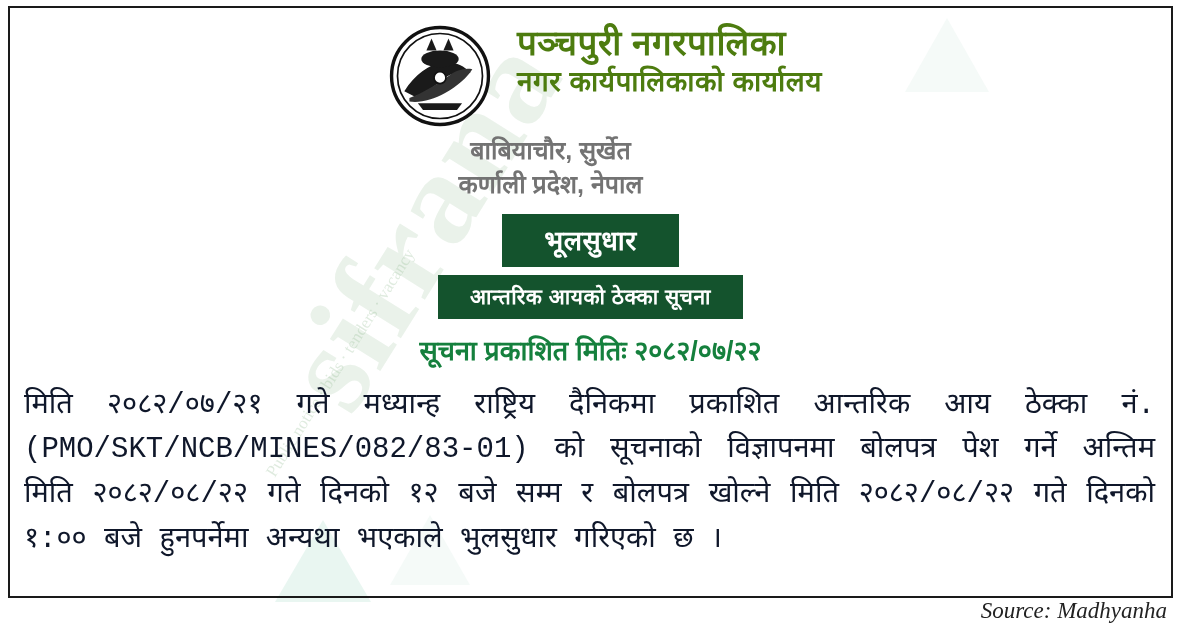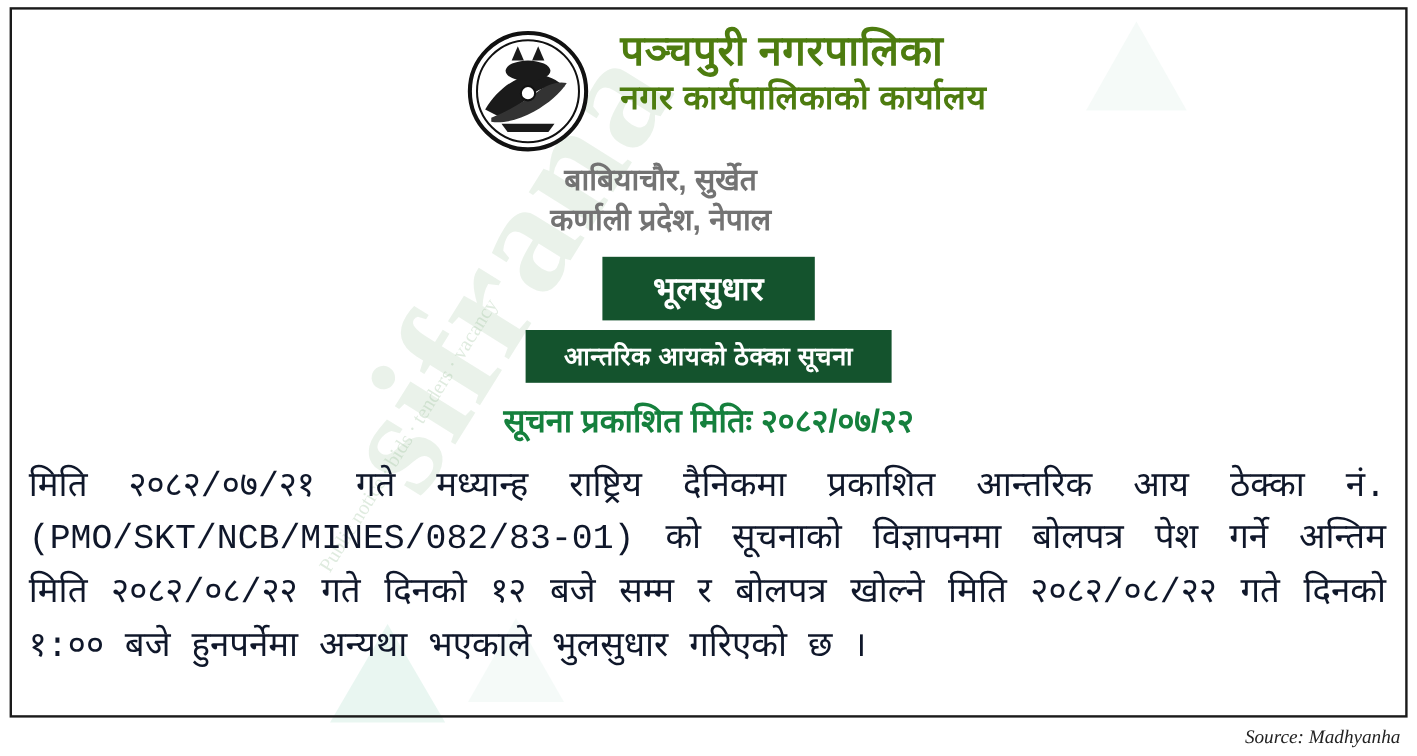--- a/index.html
+++ b/index.html
@@ -189,21 +189,21 @@
   }
 
   
   .source-credit {
     position: absolute;
     right: 14px;
     bottom: 6px;
     z-index: 3;
     font-family: "Liberation Serif", serif;
     font-style: italic;
-    font-size: 16px;
+    font-size: 23px;
     color: #222222;
   }
 </style>
 </head>
 <body>
 
 <div id="notice-page">
 
   <div class="watermark">
     <div class="wm-shape a"></div>

